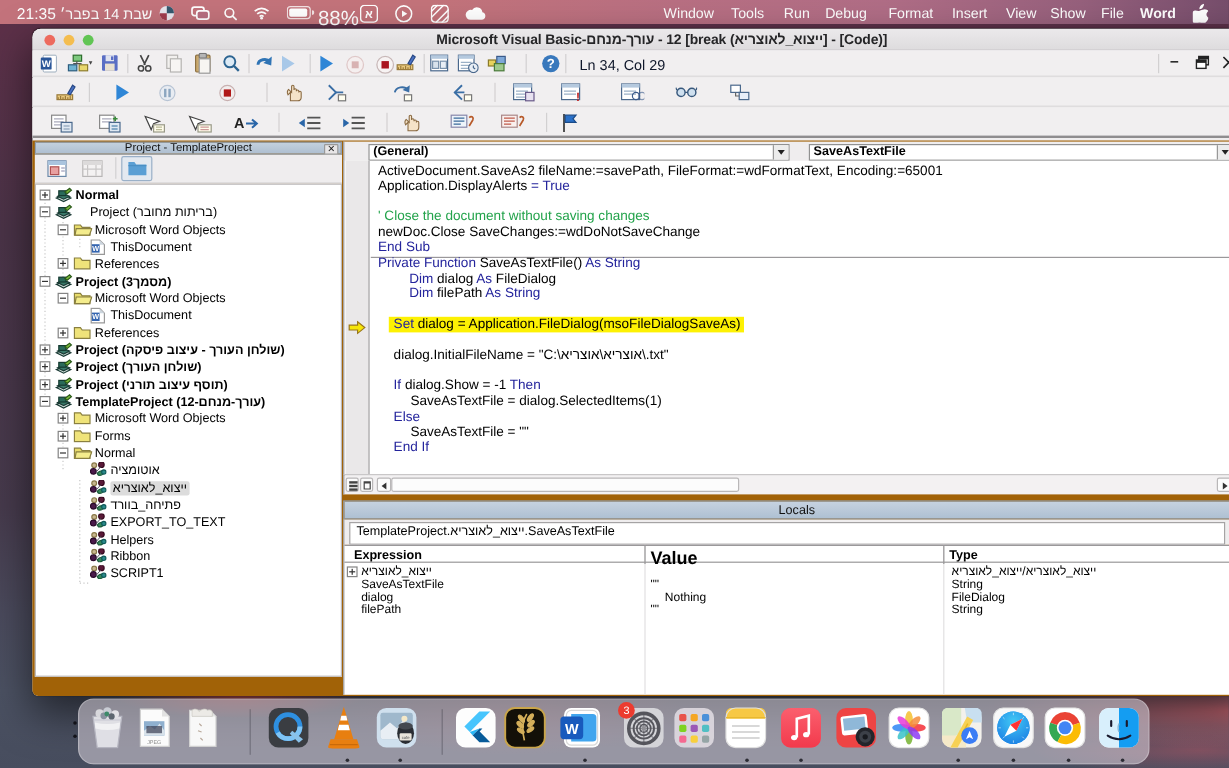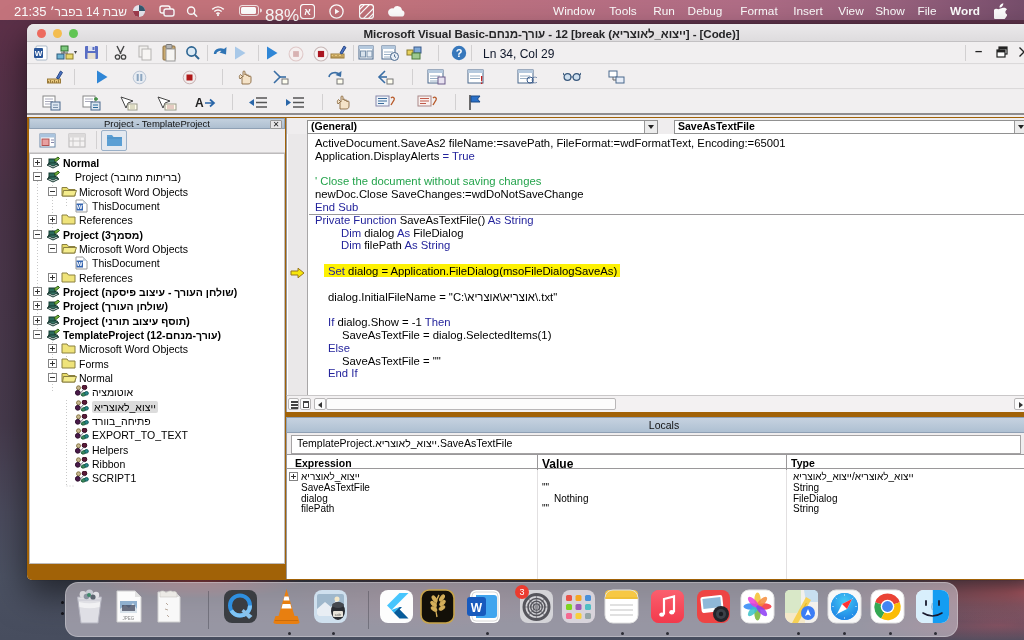--- a/index.html
+++ b/index.html
@@ -742,21 +742,21 @@
         <div id="loctitle" class="abs" style="left:0;top:0;width:756px;height:16px;background:linear-gradient(180deg,#c6d2e0,#aec0d2);border:1px solid #8fa0b4;font-size:10.5px;text-align:center;line-height:15px;color:#111;">Locals<span class="abs" style="right:3px;top:2px;width:12px;height:10px;background:#e8e6e7;border:1px solid #999;border-radius:1px;font-size:8px;line-height:8px;color:#222;">✕</span></div>
         <div class="abs" style="left:0;top:16px;width:756px;height:21px;background:#efedee;border-left:1px solid #9a989a;">
           <div class="abs" style="left:4px;top:2px;width:730px;height:15px;background:#fff;border:1px solid #a5a3a4;font-size:10.5px;padding:1px 0 16px 5px;"><span dir="ltr">TemplateProject.⁦ייצוא_לאוצריא⁩.SaveAsTextFile</span></div>
           <div class="abs" style="left:737px;top:4px;width:17px;height:13px;background:#f6f4f5;border:1px solid #b5b3b4;border-radius:2px;font-size:9px;text-align:center;line-height:11px;color:#333;">...</div>
         </div>
         <div id="locgrid" class="abs" style="left:0;top:37px;width:756px;height:125px;background:#fff;border-left:1px solid #9a989a;">
           <div class="abs" style="left:250px;top:0;width:1px;height:125px;background:#e2e0e1;"></div>
           <div class="abs" style="left:499px;top:0;width:1px;height:125px;background:#e2e0e1;"></div>
           <div class="abs" style="left:0;top:0;width:756px;height:15px;border-top:1px solid #9a989a;border-bottom:1px solid #9a989a;">
             <span class="abs" style="left:8px;top:2px;font-size:10.5px;font-weight:bold;">Expression</span>
-            <span class="abs" style="left:255px;top:2px;font-size:12px;font-weight:bold;">Value</span>
+            <span class="abs" style="left:255px;top:2px;font-size:15px;font-weight:bold;">Value</span>
             <span class="abs" style="left:504px;top:2px;font-size:10.5px;font-weight:bold;">Type</span>
             <span class="abs" style="left:250px;top:0;width:1px;height:15px;background:#9a989a;"></span>
             <span class="abs" style="left:499px;top:0;width:1px;height:15px;background:#9a989a;"></span>
           </div>
           <div class="abs" style="left:2px;top:18px;width:9px;height:9px;background:#fff;border:1px solid #848484;">
               <i class="abs" style="left:1px;top:3px;width:5px;height:1px;background:#333;"></i>
               <i class="abs" style="left:3px;top:1px;width:1px;height:5px;background:#333;"></i>
             </div>
           <span class="abs" style="left:14px;top:17px;font-size:10px;">ייצוא_לאוצריא</span>
           <span class="abs" style="left:506px;top:17px;font-size:10px;">ייצוא_לאוצריא/ייצוא_לאוצריא</span>

